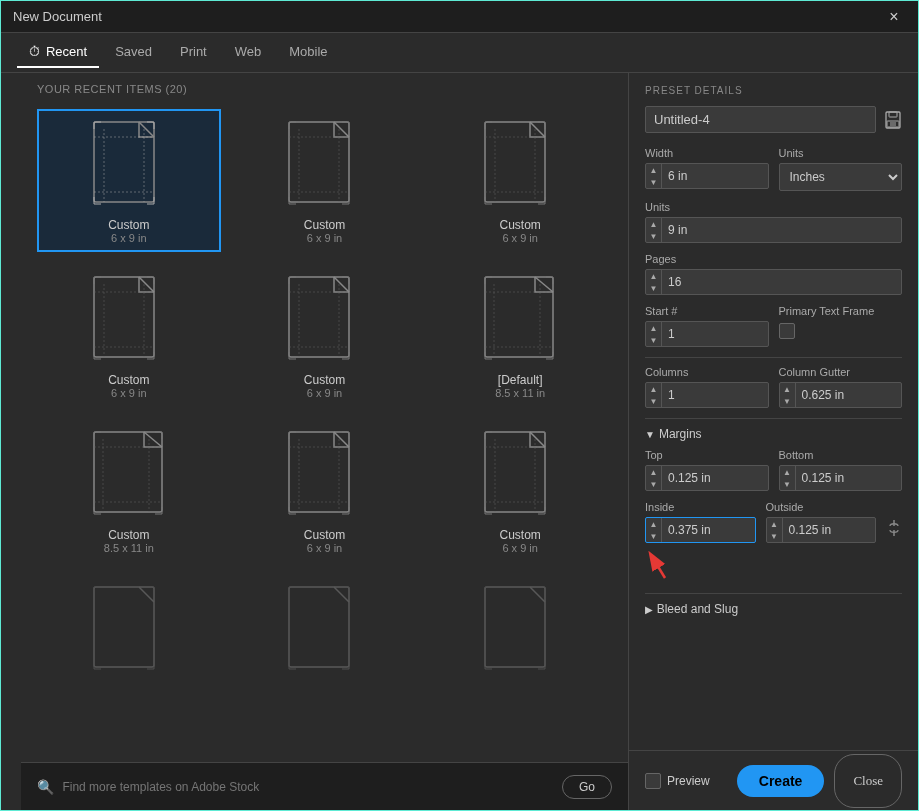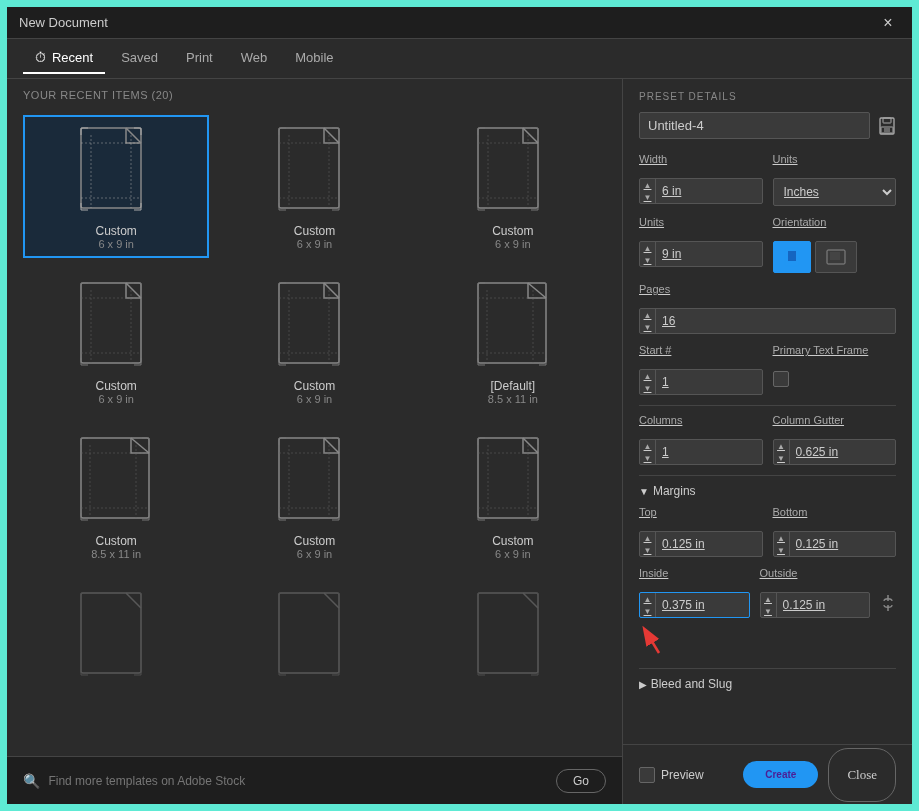--- a/index.html
+++ b/index.html
@@ -11,21 +11,21 @@
       display: flex;
       justify-content: center;
       align-items: center;
       width: 919px;
       height: 811px;
     }
     .dialog {
       width: 919px;
       height: 811px;
       background: #2b2b2b;
-      border: 7px solid #5eead4;
+      border: 1px solid #5eead4;
       display: flex;
       flex-direction: column;
     }
     .title-bar {
       background: #1e1e1e;
       height: 32px;
       display: flex;
       align-items: center;
       justify-content: space-between;
       padding: 0 12px;
@@ -77,20 +77,21 @@
       flex: 1;
       overflow: hidden;
     }
     
     .left-panel {
       flex: 1;
       display: flex;
       flex-direction: column;
       background: #2b2b2b;
       overflow: hidden;
+      padding-left: 20px;
     }
     .recent-header {
       padding: 10px 16px 6px;
       font-size: 11px;
       color: #888;
       letter-spacing: 0.5px;
       flex-shrink: 0;
     }
     .templates-grid {
       flex: 1;
@@ -214,22 +215,21 @@
     }
     .field-row {
       display: flex;
       gap: 10px;
       margin-bottom: 10px;
     }
     .field-group {
       flex: 1;
       display: flex;
       flex-direction: column;
-      gap: 13px;
-      text-decoration: underline;
+      gap: 4px;
     }
     .field-label {
       font-size: 11px;
       color: #aaa;
     }
     .number-input-wrap {
       display: flex;
       align-items: center;
       background: #3a3a3a;
       border: 1px solid #555;
@@ -364,26 +364,26 @@
     .preview-checkbox {
       width: 16px;
       height: 16px;
       background: #3a3a3a;
       border: 1px solid #666;
       cursor: pointer;
       border-radius: 2px;
     }
     .btn-create {
       background: #2196F3;
-      color: #4c1d95;
+      color: #000000;
       border: none;
       padding: 8px 22px;
       border-radius: 20px;
       cursor: pointer;
-      font-size: 10px;
+      font-size: 14px;
       font-weight: 600;
     }
     .btn-close {
       background: none;
       border: 1px solid #666;
       color: #ccc;
       padding: 18px 18px;
       border-radius: 20px;
       cursor: pointer;
       font-size: 13px;
@@ -740,37 +740,20 @@
           <div class="field-group">
             <span class="field-label">Units</span>
             <div class="number-input-wrap">
               <div class="spinners">
                 <button class="spinner-btn">▲</button>
                 <button class="spinner-btn">▼</button>
               </div>
               <input class="num-input" type="text" value="9 in" style="">
             </div>
           </div>
-          <div class="field-group">
-            <span class="field-label">Orientation</span>
-            <div class="orientation-group">
-              <button class="orient-btn active" title="Portrait">
-                <svg width="16" height="20" viewBox="0 0 16 20" fill="none">
-                  <rect x="1" y="1" width="14" height="18" rx="1" fill="#2196F3" stroke="#2196F3"></rect>
-                  <rect x="4" y="4" width="8" height="10" fill="#1565C0"></rect>
-                </svg>
-              </button>
-              <button class="orient-btn" title="Landscape">
-                <svg width="20" height="16" viewBox="0 0 20 16" fill="none">
-                  <rect x="1" y="1" width="18" height="14" rx="1" stroke="#888" fill="none"></rect>
-                  <rect x="4" y="3" width="10" height="8" fill="#444"></rect>
-                </svg>
-              </button>
-            </div>
-          </div>
         </div>
 
         <div class="field-row">
           <div class="field-group">
             <span class="field-label">Pages</span>
             <div class="number-input-wrap">
               <div class="spinners">
                 <button class="spinner-btn">▲</button>
                 <button class="spinner-btn">▼</button>
               </div>

